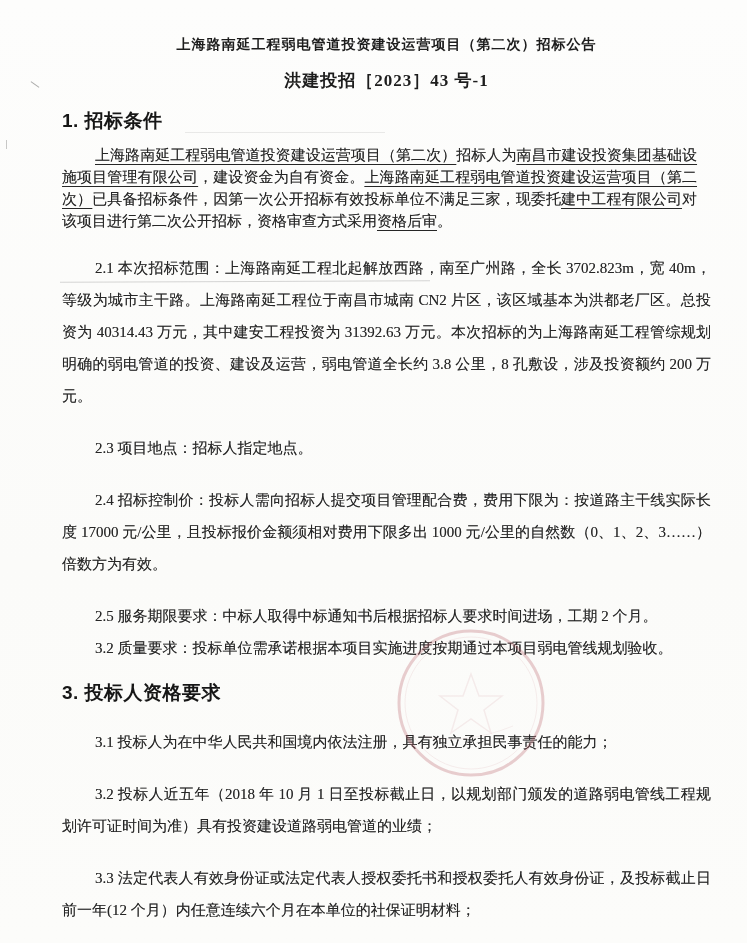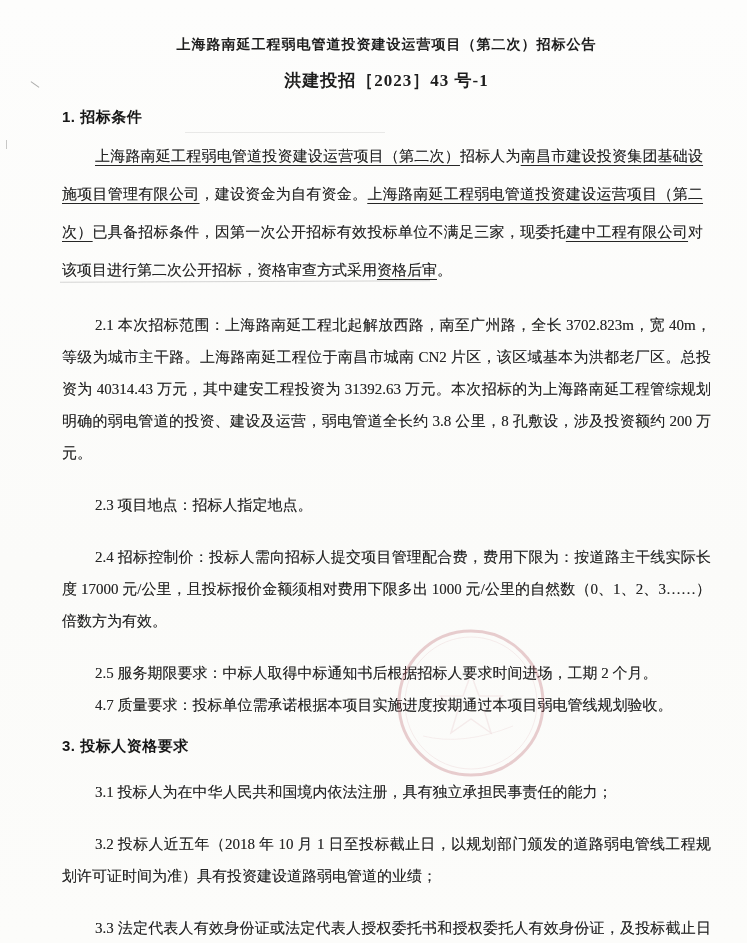--- a/index.html
+++ b/index.html
@@ -23,29 +23,29 @@
   }
   .doc-number{
     margin:15px 0 8px 0;
     text-align:center;
     font-size:17px;font-weight:bold;
     letter-spacing:1px;
     color:#1d1d1d;
   }
   h3.sec{
     margin:16px 0 0 0;
-    font-size:15px;font-weight:bold;
+    font-size:19px;font-weight:bold;
     font-family:"Liberation Sans","DejaVu Sans",sans-serif;
     color:#161616;
     letter-spacing:.5px;
   }
   p.body{
-    margin:10px 8px 0 0;
+    margin:10px 14px 0 0;
     font-size:15px;
-    line-height:38px;
+    line-height:22px;
     text-align:justify;
     text-indent:2.2em;
     color:#262626;
     text-shadow:0 0 .4px rgba(20,20,20,.45);
   }
   p.item{
     margin:20px 0 0 0;
     font-size:15px;
     line-height:32px;
     text-align:justify;
@@ -81,21 +81,21 @@
 
     <h3 class="sec">1. 招标条件</h3>
 
     <p class="body"><span class="u">上海路南延工程弱电管道投资建设运营项目（第二次）</span><span>招标人为</span><span class="u">南昌市建设投资集团基础设施项目管理有限公司</span><span>，建设资金为自有资金。</span><span class="u">上海路南延工程弱电管道投资建设运营项目（第二次）</span><span>已具备招标条件，因第一次公开招标有效投标单位不满足三家，现委托</span><span class="u">建中工程有限公司</span><span>对该项目进行第二次公开招标，资格审查方式采用</span><span class="u">资格后审</span><span>。</span></p>
 
 
     <p class="item sec2-gap">2.1 本次招标范围：上海路南延工程北起解放西路，南至广州路，全长 3702.823m，宽 40m，等级为城市主干路。上海路南延工程位于南昌市城南 CN2 片区，该区域基本为洪都老厂区。总投资为 40314.43 万元，其中建安工程投资为 31392.63 万元。本次招标的为上海路南延工程管综规划明确的弱电管道的投资、建设及运营，弱电管道全长约 3.8 公里，8 孔敷设，涉及投资额约 200 万元。</p>
     <p class="item">2.3 项目地点：招标人指定地点。</p>
     <p class="item">2.4 招标控制价：投标人需向招标人提交项目管理配合费，费用下限为：按道路主干线实际长度 17000 元/公里，且投标报价金额须相对费用下限多出 1000 元/公里的自然数（0、1、2、3……）倍数方为有效。</p>
     <p class="item">2.5 服务期限要求：中标人取得中标通知书后根据招标人要求时间进场，工期 2 个月。</p>
-    <p class="item tight">4.7 质量要求：投标单位需承诺根据本项目实施进度按期通过本项目弱电管线规划验收。</p>
+    <p class="item tight">3.2 质量要求：投标单位需承诺根据本项目实施进度按期通过本项目弱电管线规划验收。</p>
 
     <h3 class="sec">3. 投标人资格要求</h3>
 
     <p class="item sec3-first">3.1 投标人为在中华人民共和国境内依法注册，具有独立承担民事责任的能力；</p>
     <p class="item">3.2 投标人近五年（2018 年 10 月 1 日至投标截止日，以规划部门颁发的道路弱电管线工程规划许可证时间为准）具有投资建设道路弱电管道的业绩；</p>
     <p class="item">3.3 法定代表人有效身份证或法定代表人授权委托书和授权委托人有效身份证，及投标截止日前一年(12 个月）内任意连续六个月在本单位的社保证明材料；</p>
     <p class="item">3.4 投标人在近三年内（2020 年 10 月 1 日至今）没有处于被责令停业，投标资格被取消，财产被接管、冻结，破产状态，没有骗取中标和严重违约引起的合同终止、纠纷、争议、仲裁和诉讼记录及重大工程质</p>
 
   </div>
 

